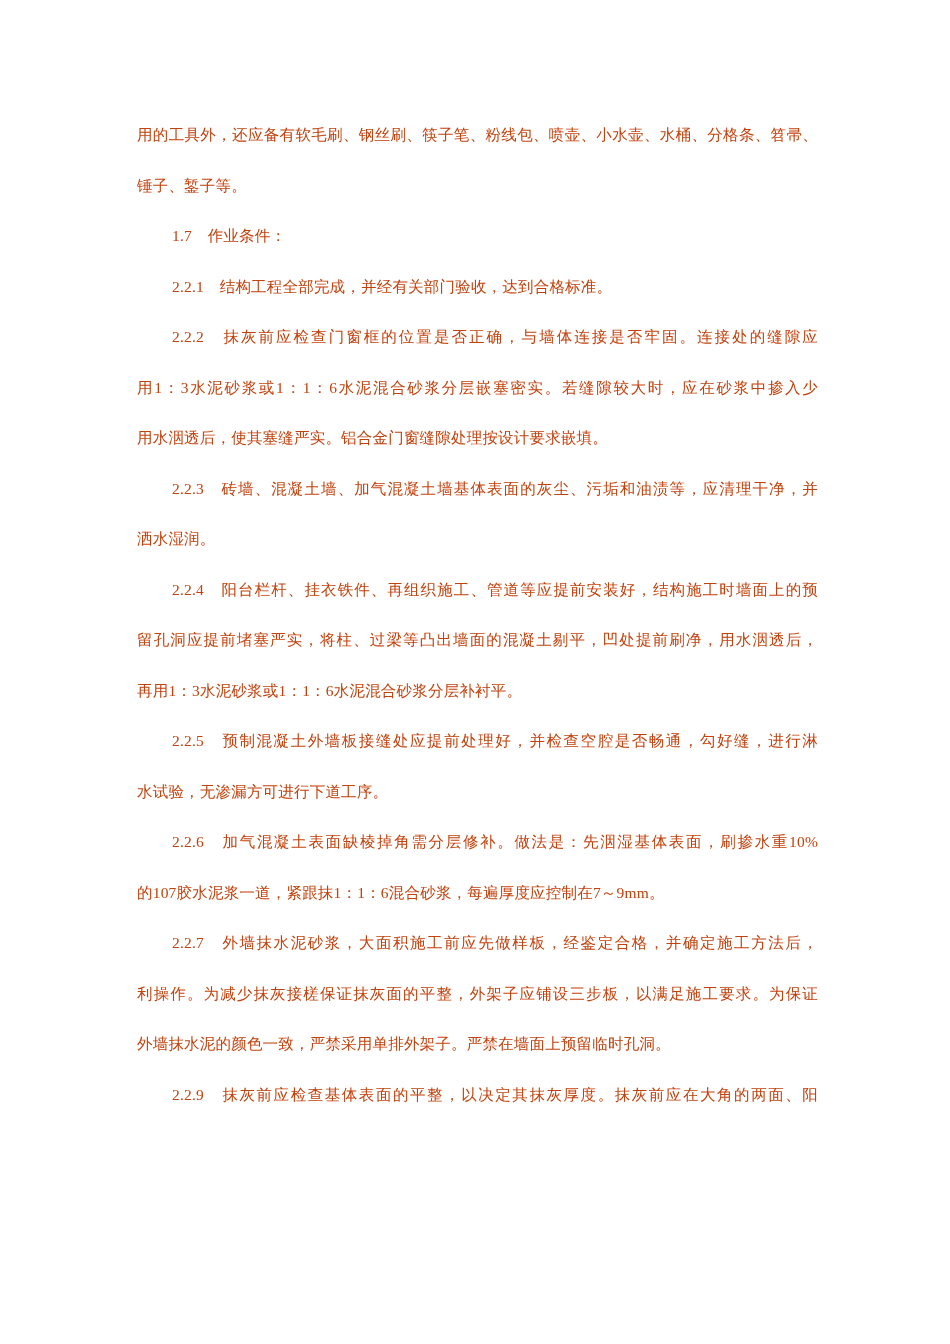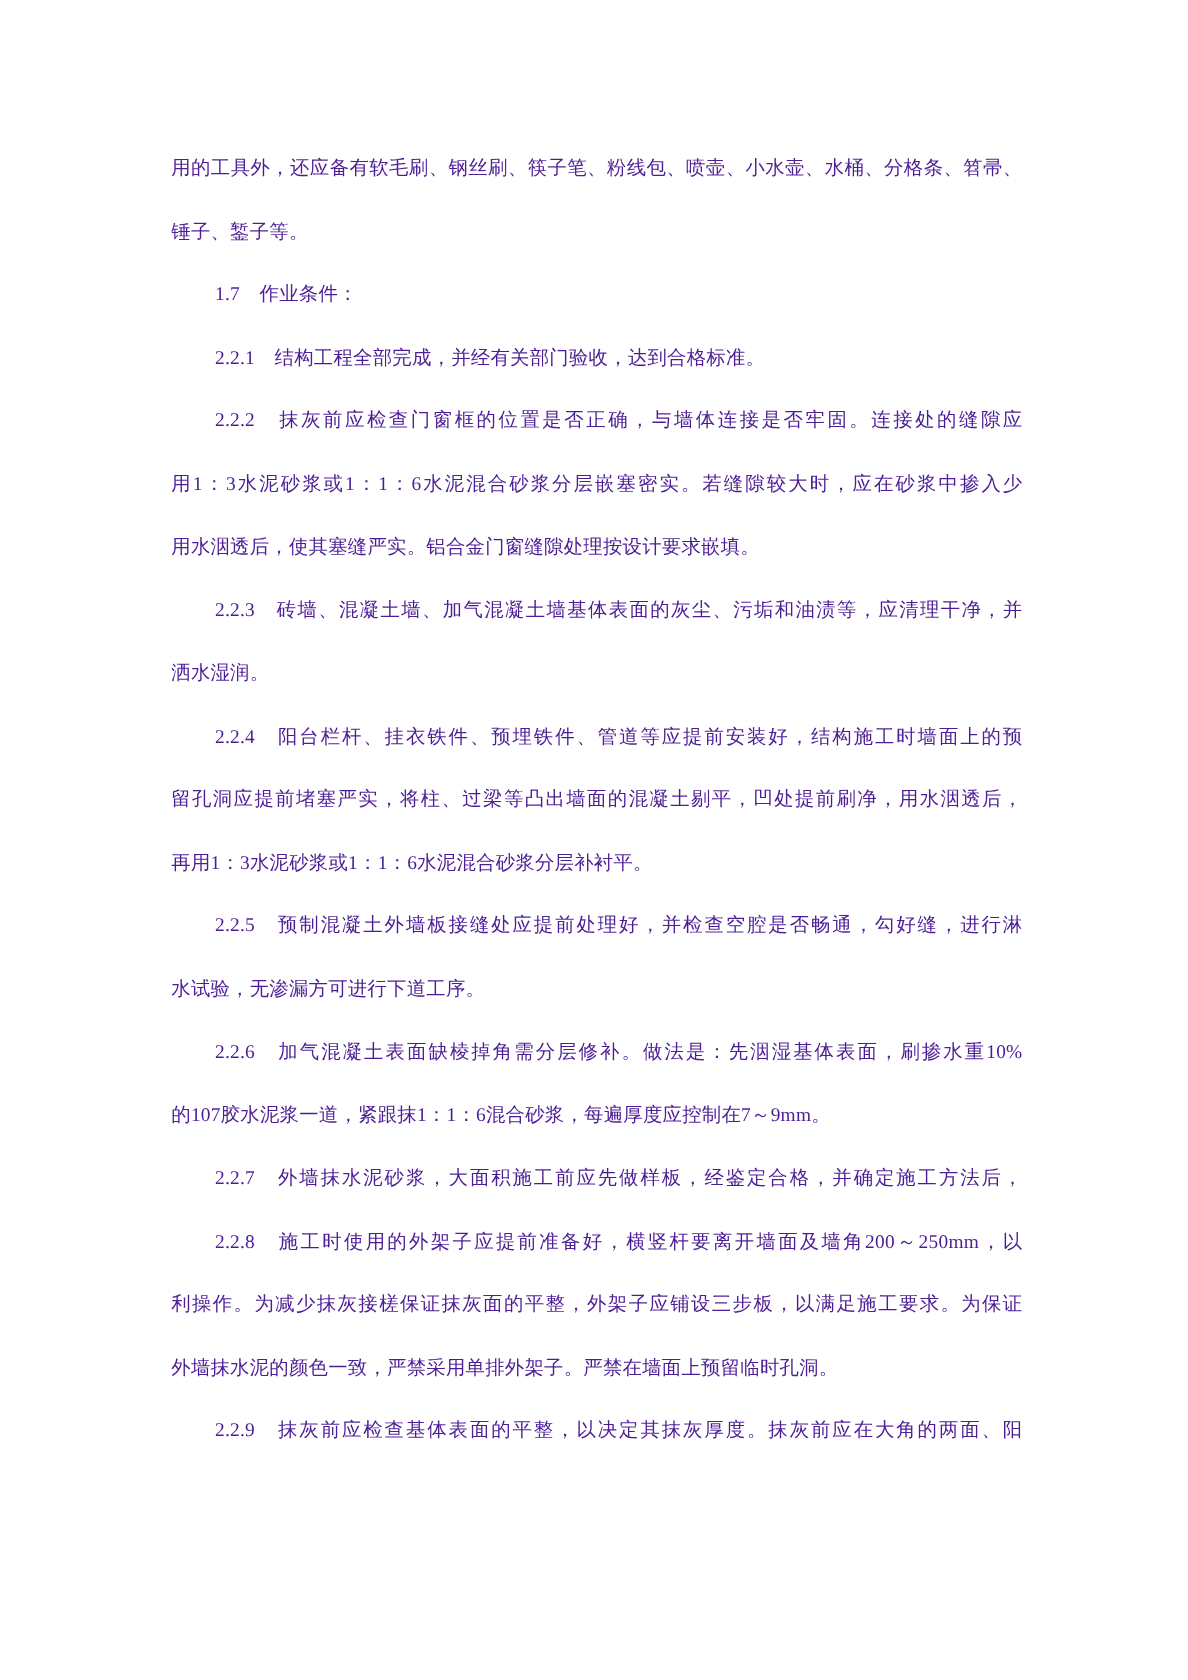--- a/index.html
+++ b/index.html
@@ -17,21 +17,21 @@
     overflow: hidden;
   }
   .text-block {
     position: absolute;
     left: 137px;
     top: 110px;
     width: 681px;
     font-family: "Liberation Serif", "DejaVu Serif", serif;
     font-size: 15.5px;
     line-height: 50.5px;
-    color: #4c1d95;
+    color: #c2410c;
     letter-spacing: 0.2px;
   }
   .ln {
     min-height: 50.5px;
   }
   
   .fill {
     text-align: justify;
     text-align-last: justify;
   }
@@ -47,26 +47,25 @@
   <div class="text-block">
     <div class="ln fill">用的工具外，还应备有软毛刷、钢丝刷、筷子笔、粉线包、喷壶、小水壶、水桶、分格条、笤帚、</div>
     <div class="ln">锤子、錾子等。</div>
     <div class="ln indent">1.7　作业条件：</div>
     <div class="ln indent">2.2.1　结构工程全部完成，并经有关部门验收，达到合格标准。</div>
     <div class="ln indent fill">2.2.2　抹灰前应检查门窗框的位置是否正确，与墙体连接是否牢固。连接处的缝隙应</div>
     <div class="ln fill">用1：3水泥砂浆或1：1：6水泥混合砂浆分层嵌塞密实。若缝隙较大时，应在砂浆中掺入少</div>
     <div class="ln">用水洇透后，使其塞缝严实。铝合金门窗缝隙处理按设计要求嵌填。</div>
     <div class="ln indent fill">2.2.3　砖墙、混凝土墙、加气混凝土墙基体表面的灰尘、污垢和油渍等，应清理干净，并</div>
     <div class="ln">洒水湿润。</div>
-    <div class="ln indent fill">2.2.4　阳台栏杆、挂衣铁件、预埋铁件、管道等应提前安装好，结构施工时墙面上的预</div>
+    <div class="ln indent fill">2.2.4　阳台栏杆、挂衣铁件、再组织施工、管道等应提前安装好，结构施工时墙面上的预</div>
     <div class="ln fill">留孔洞应提前堵塞严实，将柱、过梁等凸出墙面的混凝土剔平，凹处提前刷净，用水洇透后，</div>
     <div class="ln">再用1：3水泥砂浆或1：1：6水泥混合砂浆分层补衬平。</div>
     <div class="ln indent fill">2.2.5　预制混凝土外墙板接缝处应提前处理好，并检查空腔是否畅通，勾好缝，进行淋</div>
     <div class="ln">水试验，无渗漏方可进行下道工序。</div>
     <div class="ln indent fill">2.2.6　加气混凝土表面缺棱掉角需分层修补。做法是：先洇湿基体表面，刷掺水重10%</div>
     <div class="ln">的107胶水泥浆一道，紧跟抹1：1：6混合砂浆，每遍厚度应控制在7～9mm。</div>
     <div class="ln indent fill">2.2.7　外墙抹水泥砂浆，大面积施工前应先做样板，经鉴定合格，并确定施工方法后，</div>
-    <div class="ln indent fill">2.2.8　施工时使用的外架子应提前准备好，横竖杆要离开墙面及墙角200～250mm，以</div>
     <div class="ln fill">利操作。为减少抹灰接槎保证抹灰面的平整，外架子应铺设三步板，以满足施工要求。为保证</div>
     <div class="ln">外墙抹水泥的颜色一致，严禁采用单排外架子。严禁在墙面上预留临时孔洞。</div>
     <div class="ln indent fill">2.2.9　抹灰前应检查基体表面的平整，以决定其抹灰厚度。抹灰前应在大角的两面、阳</div>
   </div>
 </div>
 
 </body></html>

